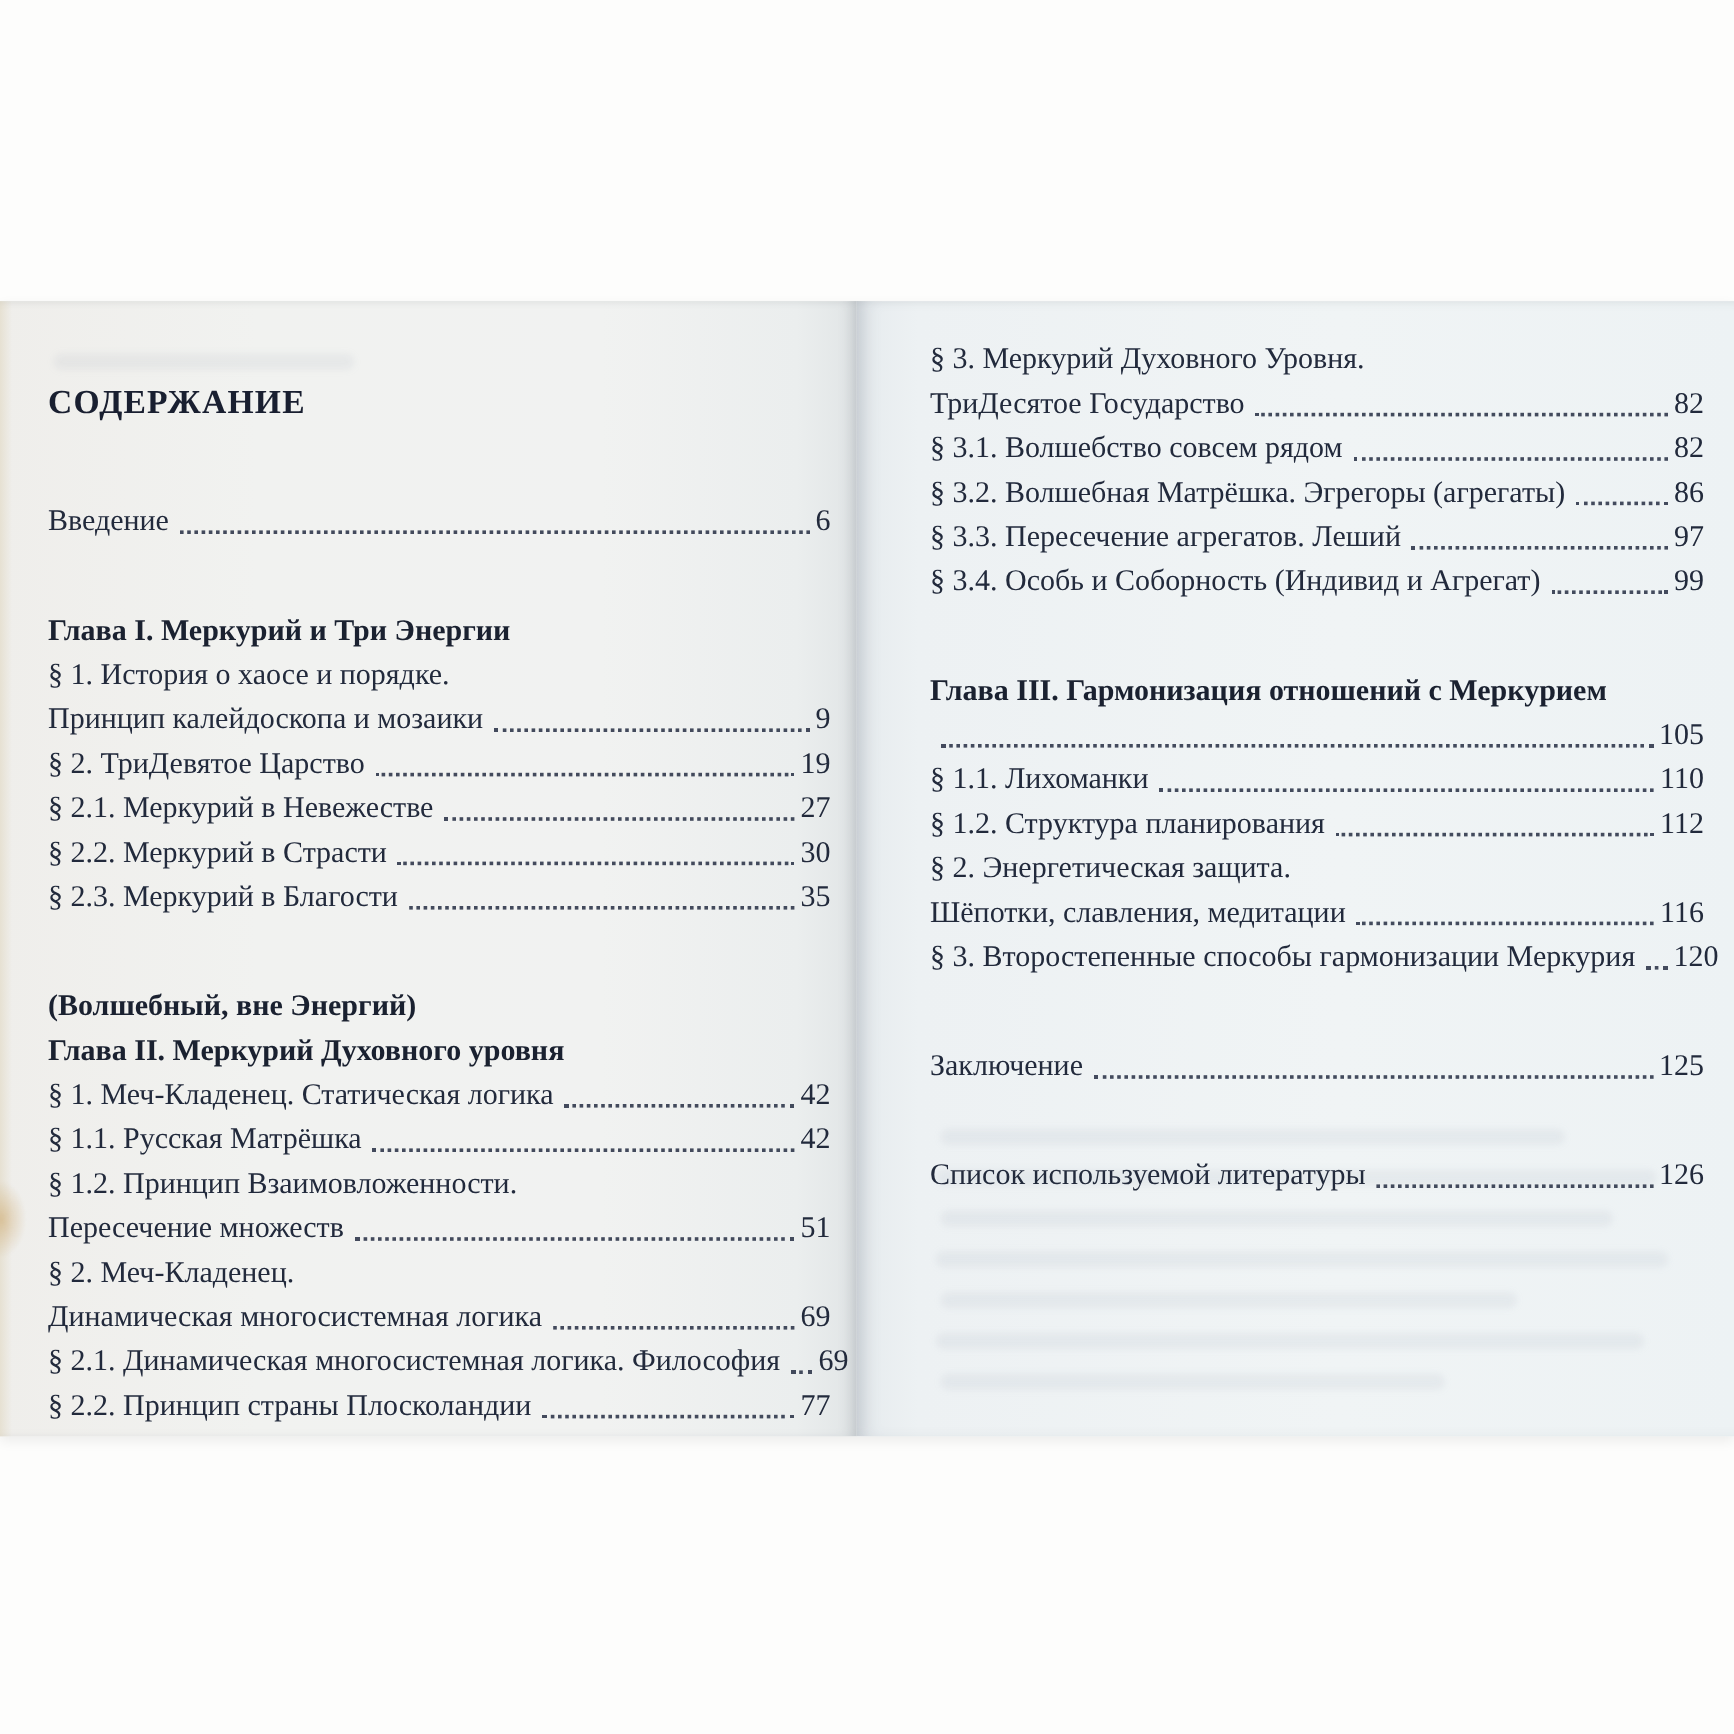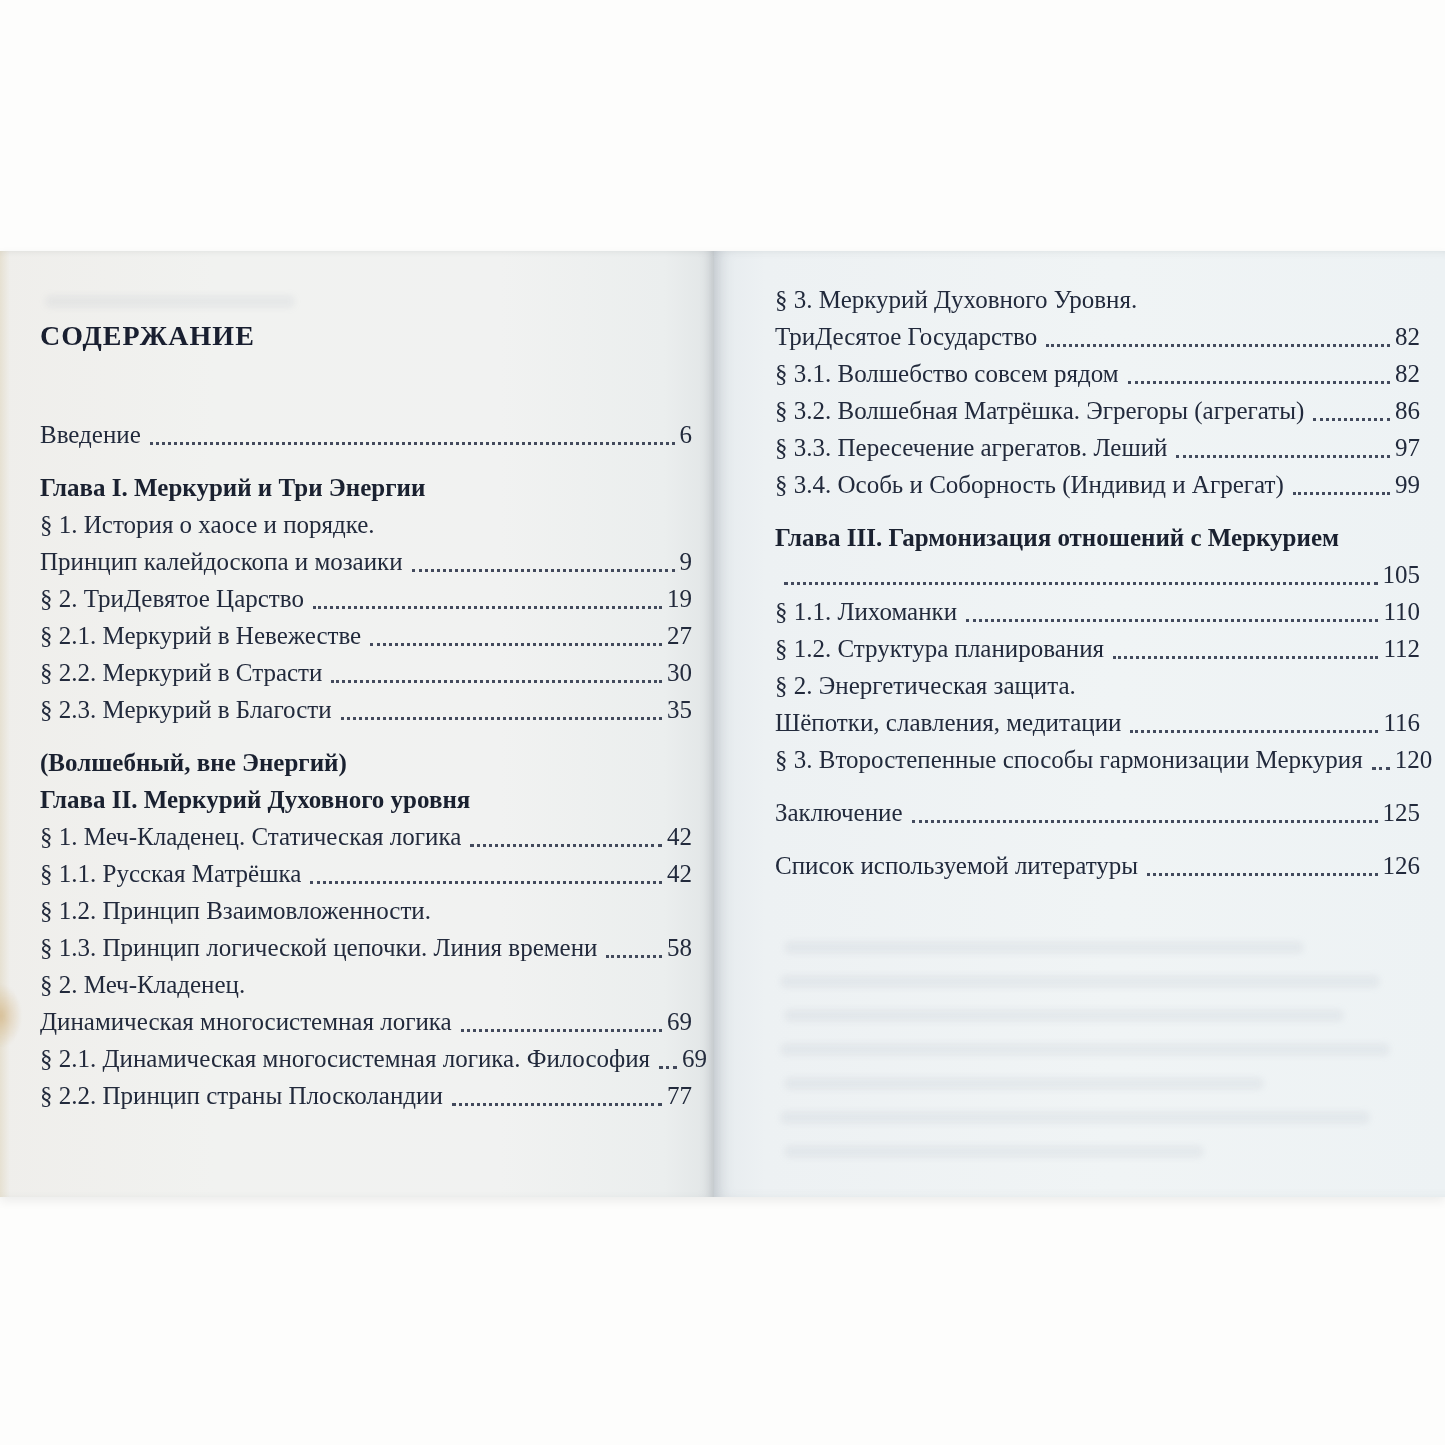--- a/index.html
+++ b/index.html
@@ -34,21 +34,21 @@
 
   
   .toc-title {
     position:absolute; left:40px; top:320px;
     font-size:28px; font-weight:700; letter-spacing:1px;
     color:#191f30;
   }
   .rows { position:absolute; }
   #left-rows  { left:40px;  top:400px; width:652px;font-family:Liberation Serif, serif; }
   #right-rows { left:775px; top:265px; width:645px; }
-  .section { margin-top:16px; }
+  .section { margin-top:54px; }
   .section:first-child { margin-top:16px; }
   .row {
     display:flex; align-items:baseline;
     height:37px; line-height:37px;
     font-size:25px; color:#222a3c;
     white-space:nowrap;
   }
   .row.bold { font-weight:700; color:#1a2130; }
   .dots {
     flex:1 1 auto; min-width:18px;
@@ -147,23 +147,23 @@
         </div>
         <div class="row">
           <span class="t">§ 1.1. Русская Матрёшка</span>
           <span class="dots"></span>
           <span class="pg">42</span>
         </div>
         <div class="row">
           <span class="t">§ 1.2. Принцип Взаимовложенности.</span>
         </div>
         <div class="row">
-          <span class="t">§ 1.3. Принцип логической цепочки. Линия времени</span>
-          <span class="dots"></span>
-          <span class="pg">58</span>
+          <span class="t">Пересечение множеств</span>
+          <span class="dots"></span>
+          <span class="pg">51</span>
         </div>
         <div class="row">
           <span class="t">§ 2. Меч-Кладенец.</span>
         </div>
         <div class="row">
           <span class="t">Динамическая многосистемная логика</span>
           <span class="dots"></span>
           <span class="pg">69</span>
         </div>
         <div class="row">

